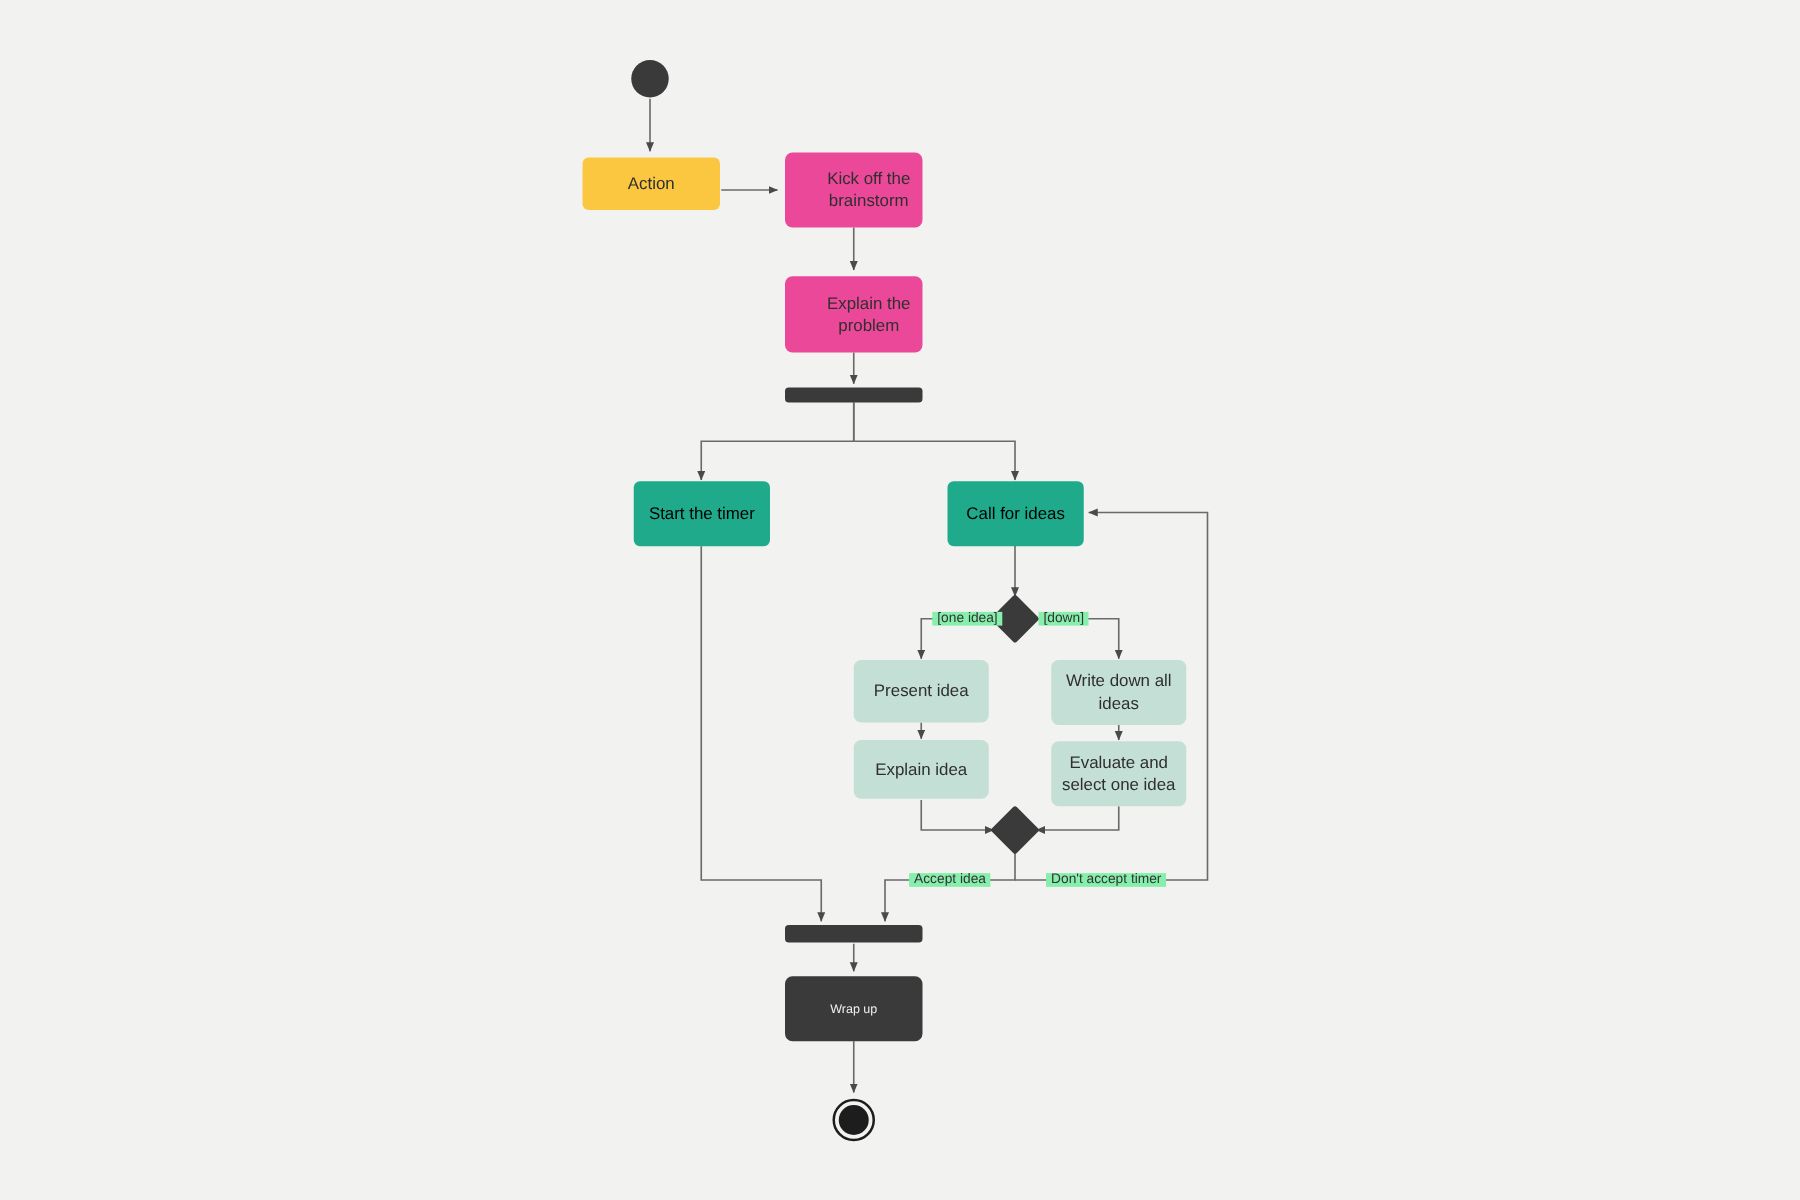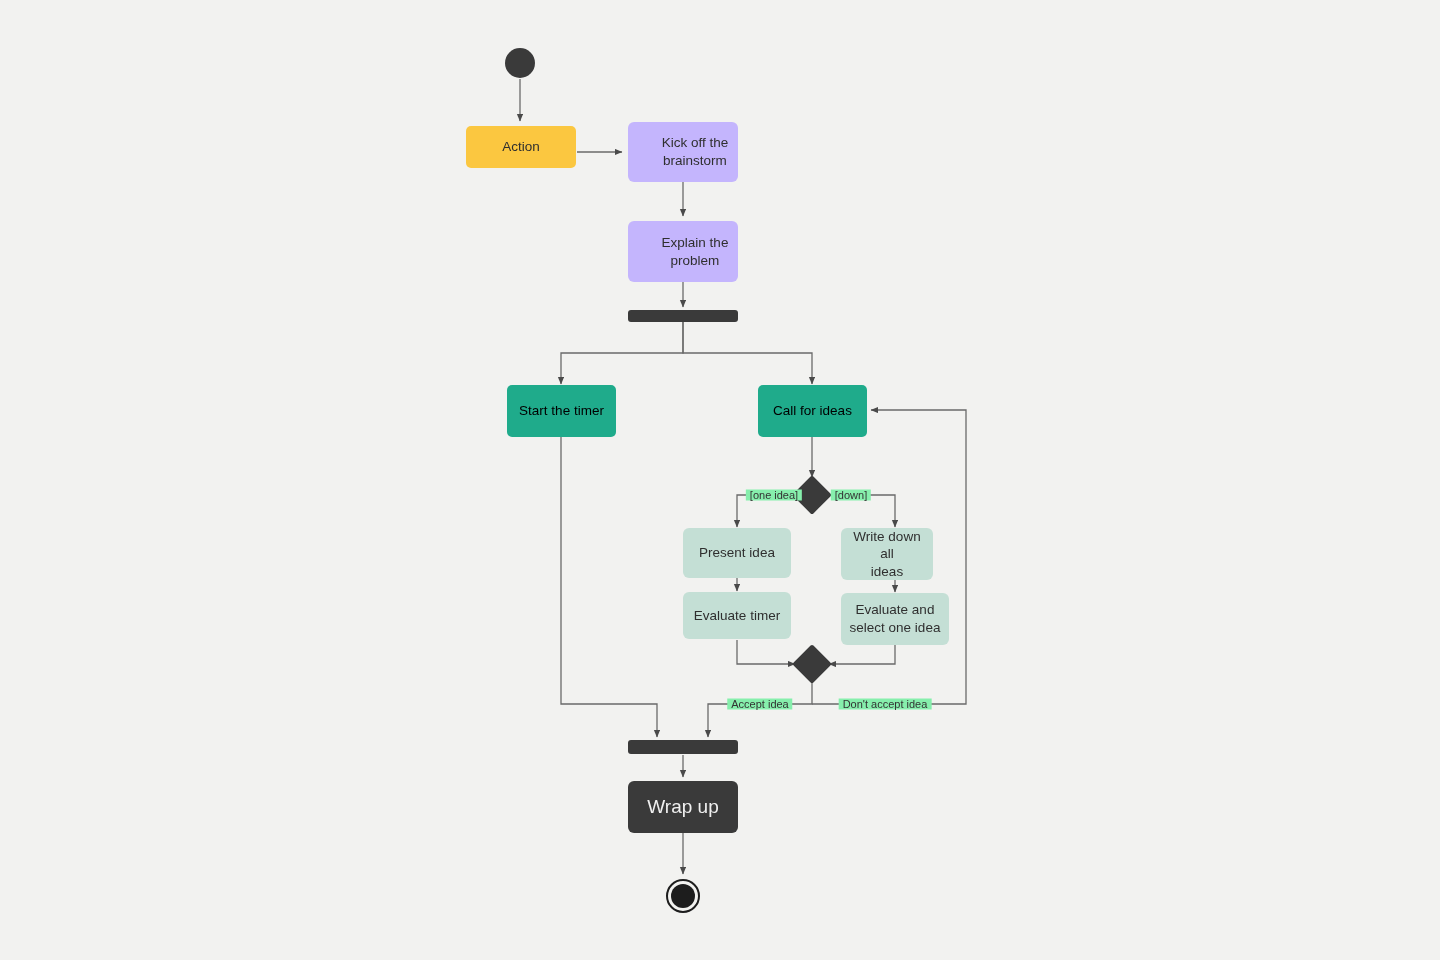--- a/index.html
+++ b/index.html
@@ -44,40 +44,40 @@
     padding: 0 8px;
     white-space: pre-line;
   }
   .n-action {
     background: #fbc740;
     color: #2f2f2f;
     font-size: 13.5px;
     border-radius: 5px;
   }
   .n-pale {
-    background: #c4b5fd;
+    background: #ec4899;
     color: #2f2f2f;
     font-size: 13.5px;
     padding-left: 24px;
   }
   .n-teal {
     background: #1fab8b;
     color: #000000;
     font-size: 13.5px;
     border-radius: 5px;
   }
   .n-mint {
     background: #c4dfd5;
     color: #2f2f2f;
     font-size: 13.5px;
   }
   .n-dark {
     background: #3a3a3a;
     color: #f0f0f0;
-    font-size: 19px;
+    font-size: 10px;
   }
   .bar {
     position: absolute;
     background: #3a3a3a;
     border-radius: 3px;
   }
   .start-node {
     position: absolute;
     background: #3a3a3a;
     border-radius: 50%;
@@ -192,27 +192,27 @@
   <div class="node n-teal" style="left:758px; top:385px; width:109px; height:52px;align-items:center;">
     <span>Call for ideas</span>
   </div>
 
   <div class="diamond" style="left:798px; top:481px; width:28px; height:28px;"></div>
 
   <div class="node n-mint" style="left:683px; top:528px; width:108px; height:50px;">
     <span>Present idea</span>
   </div>
 
-  <div class="node n-mint" style="left:841px; top:528px; width:92px; height:52px;">
+  <div class="node n-mint" style="left:841px; top:528px; width:108px; height:52px;">
     <span>Write down all
 ideas</span>
   </div>
 
   <div class="node n-mint" style="left:683px; top:592px; width:108px; height:47px;">
-    <span>Evaluate timer</span>
+    <span>Explain idea</span>
   </div>
 
   <div class="node n-mint" style="left:841px; top:593px; width:108px; height:52px;">
     <span>Evaluate and
 select one idea</span>
   </div>
 
   <div class="diamond" style="left:798px; top:650px; width:28px; height:28px;"></div>
 
   <div class="bar" style="left:628px; top:740px; width:110px; height:14px;"></div>
@@ -224,15 +224,15 @@
   <div class="end-node" style="left:666px; top:879px; width:34px; height:34px;">
     <div class="end-node-inner"></div>
   </div>
 
   <div class="edge-label" style="left:774px; top:495px;">[one idea]</div>
 
   <div class="edge-label" style="left:851px; top:495px;">[down]</div>
 
   <div class="edge-label" style="left:760px; top:704px;">Accept idea</div>
 
-  <div class="edge-label" style="left:885px; top:704px;">Don't accept idea</div>
+  <div class="edge-label" style="left:885px; top:704px;">Don't accept timer</div>
 
 </div>
 
 </body></html>

